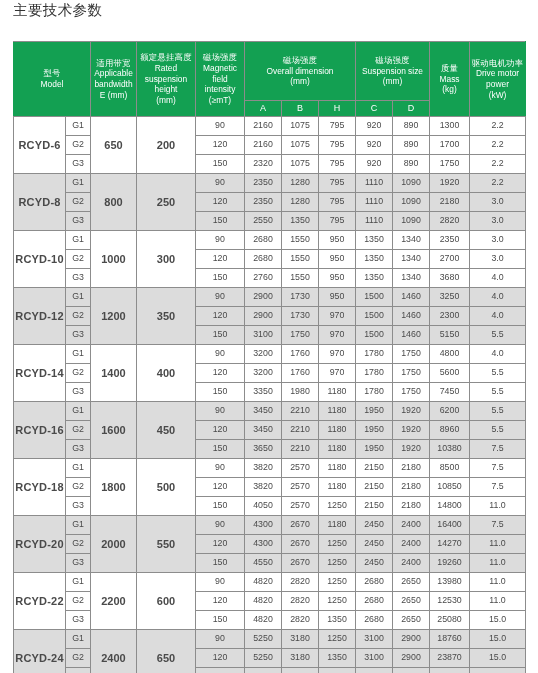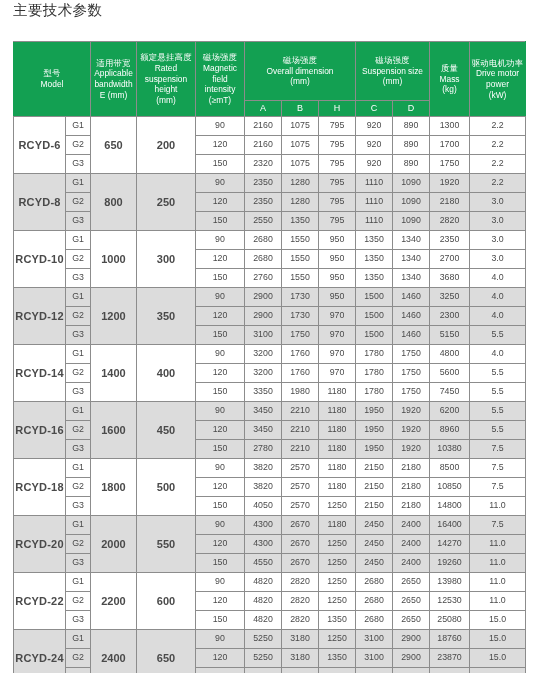--- a/index.html
+++ b/index.html
@@ -397,21 +397,21 @@
             <td>2210</td>
             <td>1180</td>
             <td>1950</td>
             <td>1920</td>
             <td>8960</td>
             <td>5.5</td>
           </tr>
           <tr class="alt">
             <td>G3</td>
             <td>150</td>
-            <td>2780</td>
+            <td>3650</td>
             <td>2210</td>
             <td>1180</td>
             <td>1950</td>
             <td>1920</td>
             <td>10380</td>
             <td>7.5</td>
           </tr>
           <tr>
             <td class="model" rowspan="3">RCYD-18</td>
             <td>G1</td>

